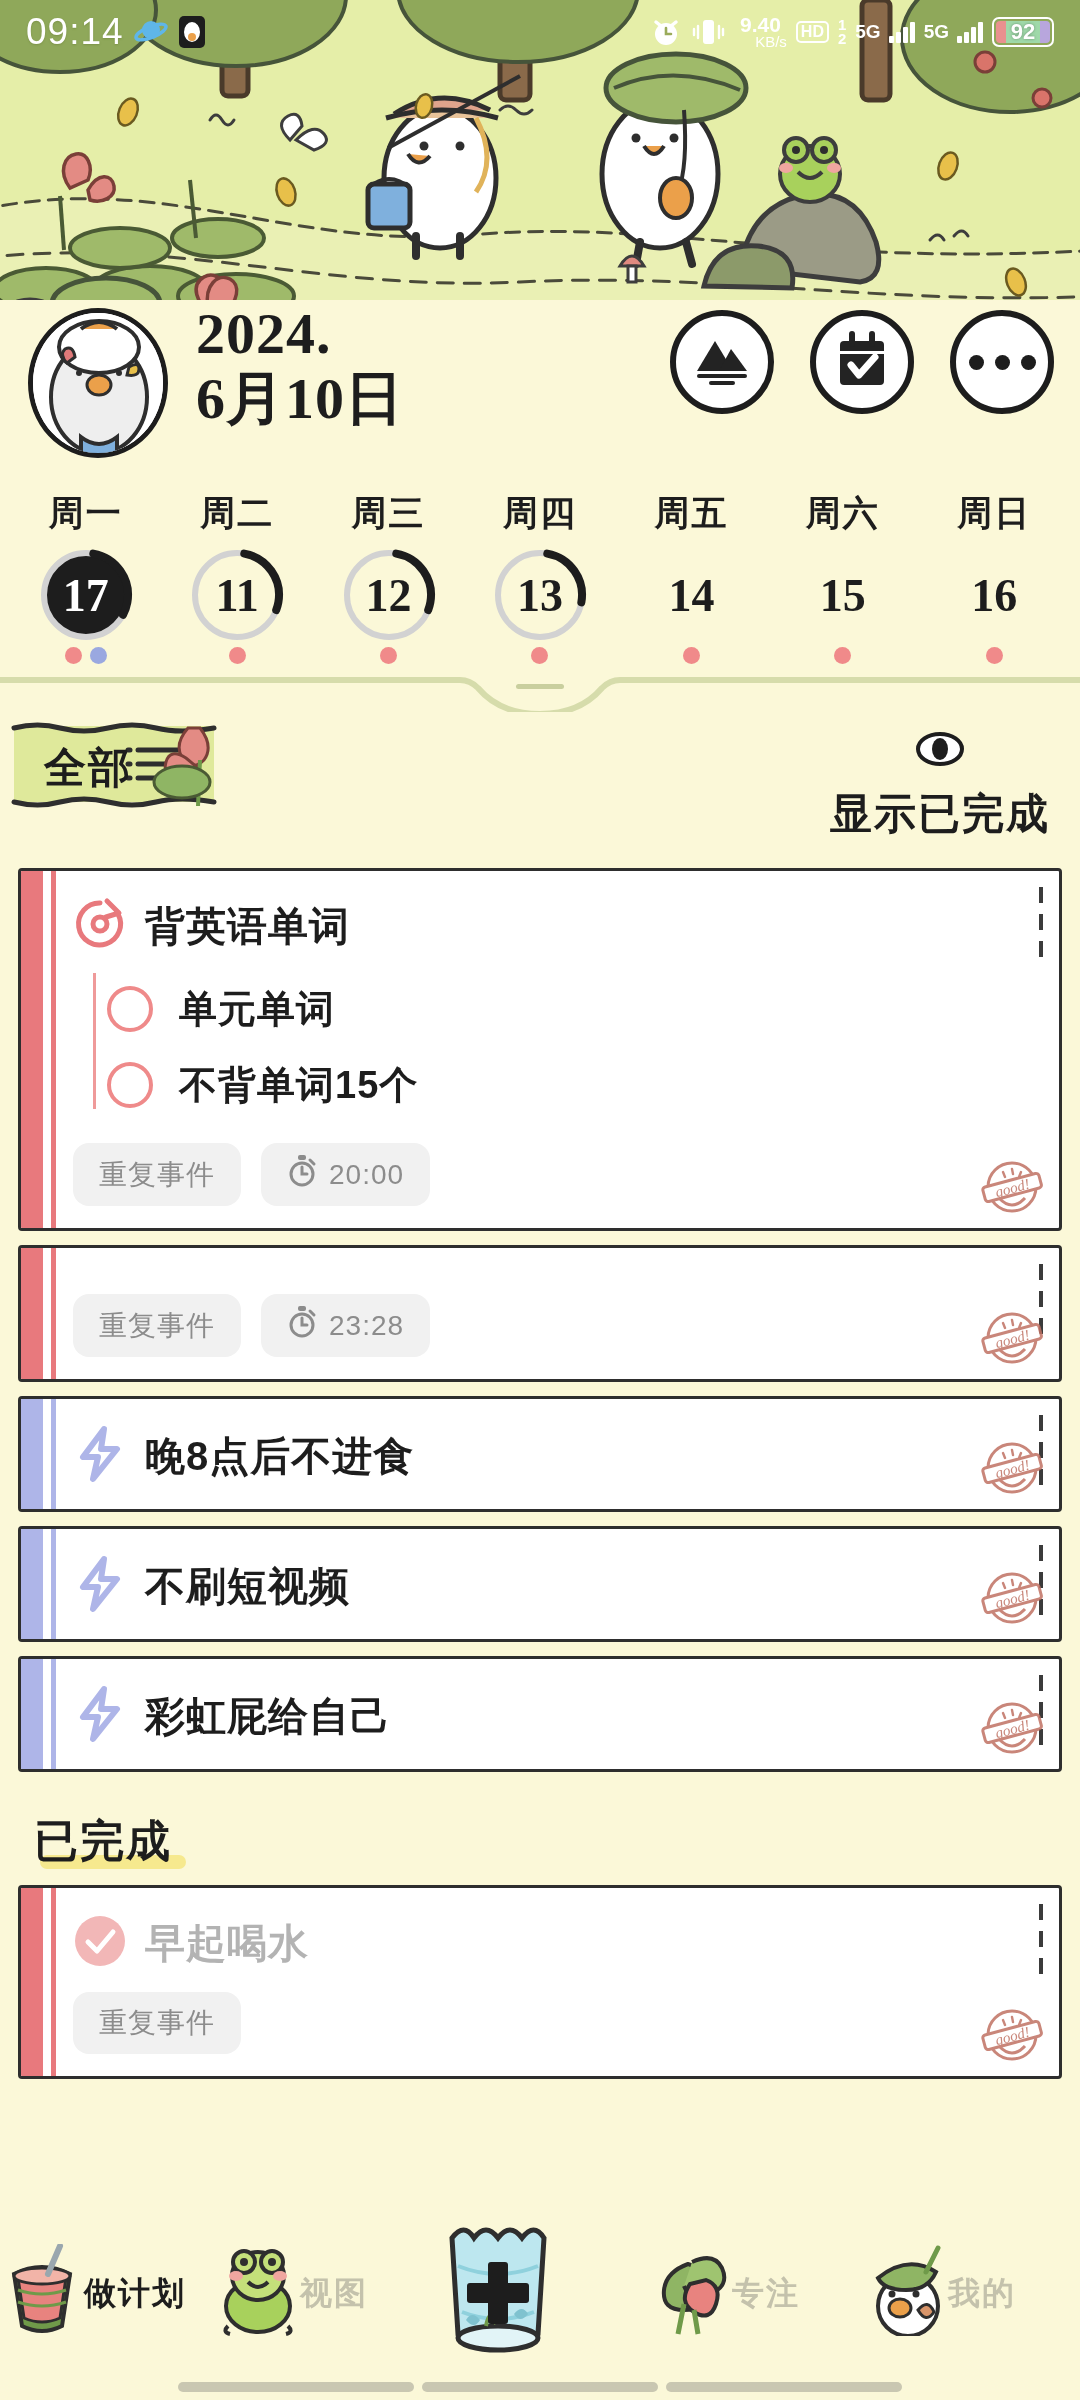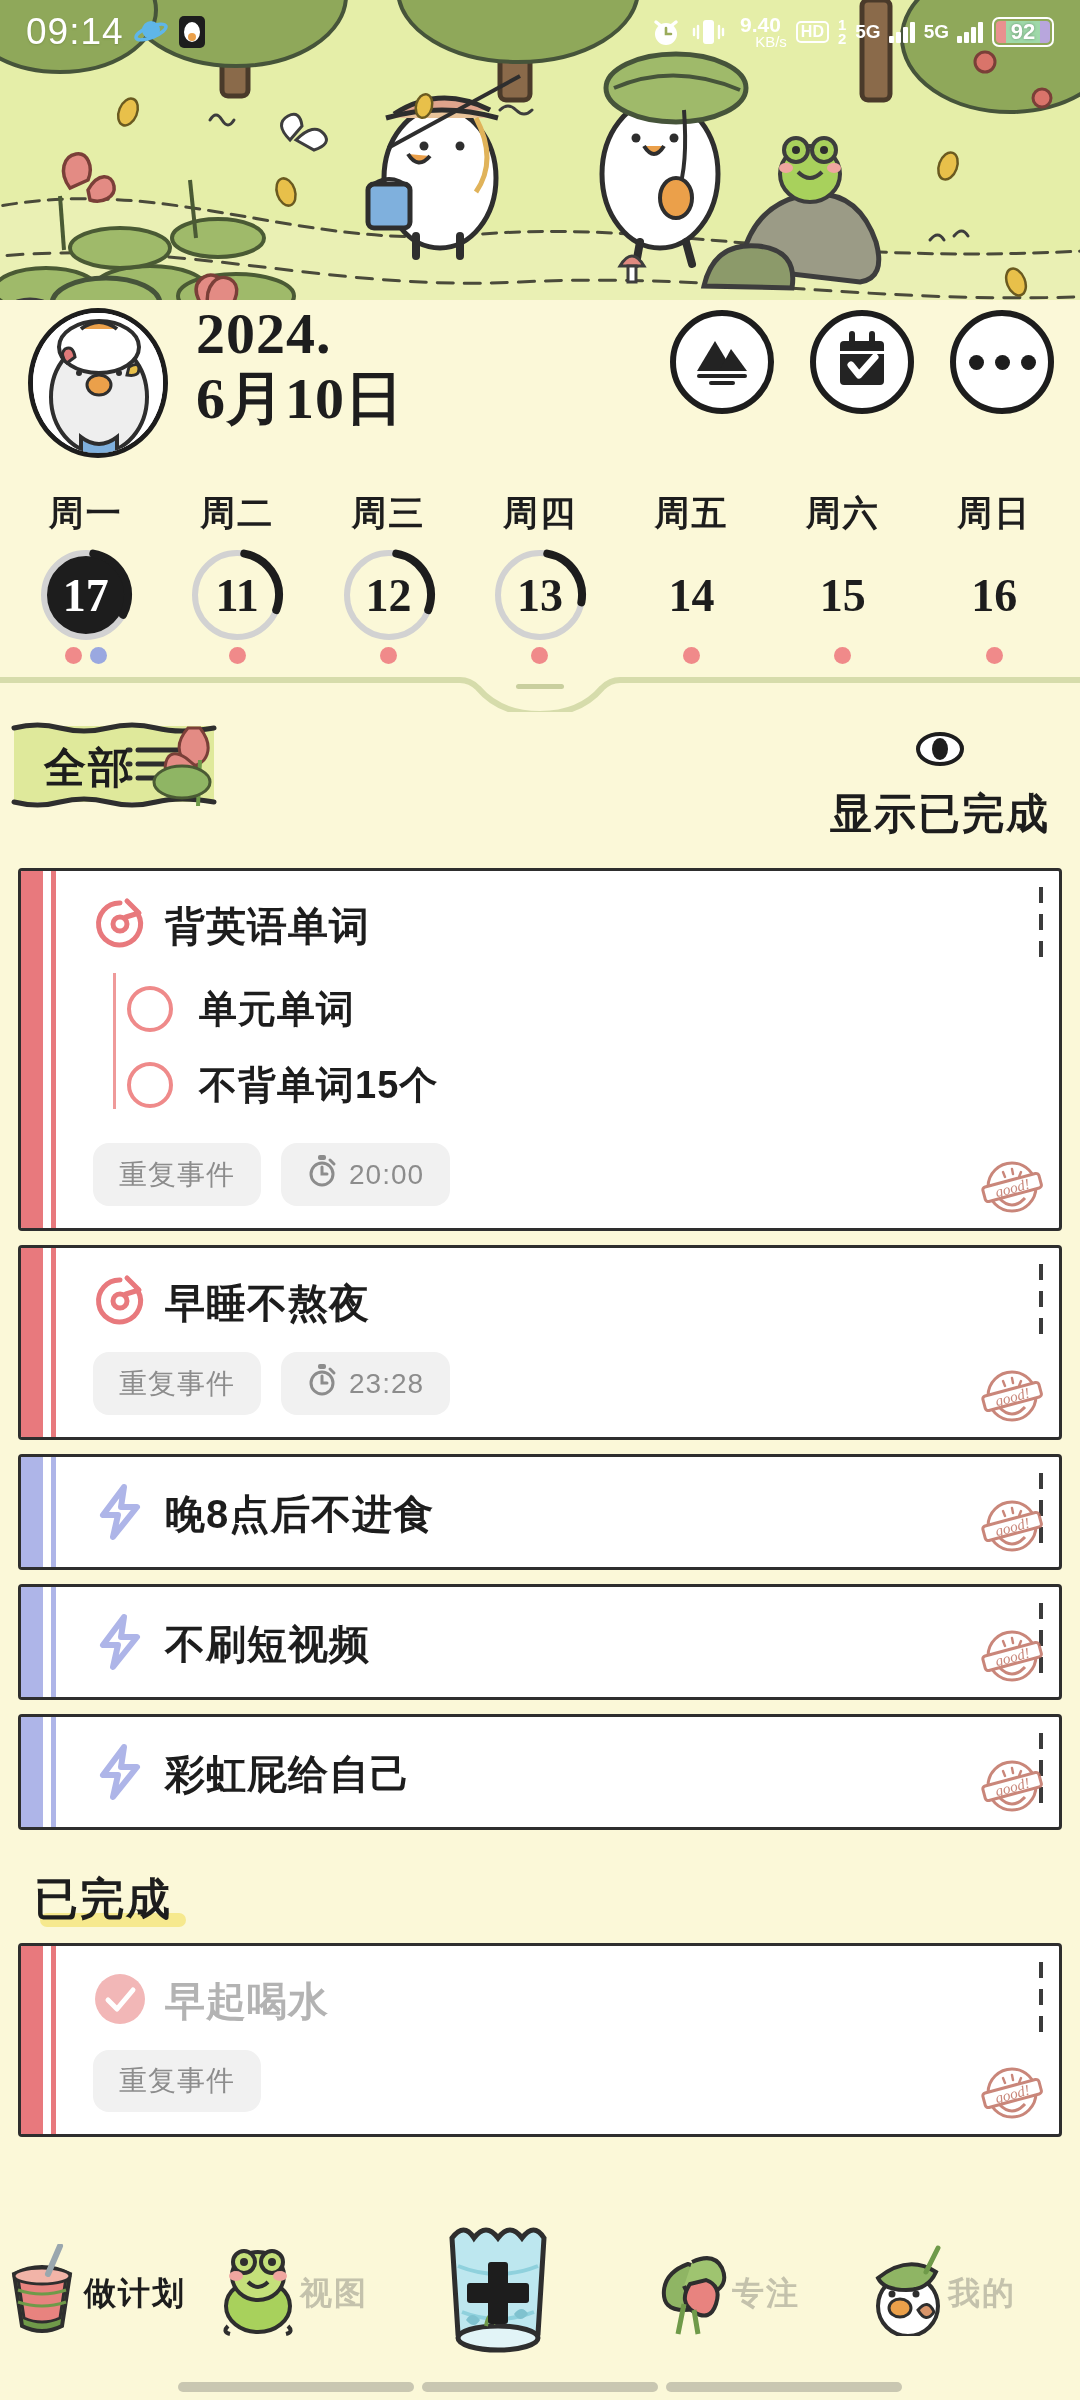--- a/index.html
+++ b/index.html
@@ -119,21 +119,21 @@
   .list { position: absolute; left: 0; top: 868px; width: 1080px; }
   .card {
     position: relative; margin: 0 18px 14px 18px; background: #fff;
     border: 3px solid #2e2e2e; border-radius: 4px; overflow: hidden;
   }
   .card .stripe { position: absolute; left: 0; top: 0; bottom: 0; width: 22px; }
   .card .hair { position: absolute; left: 30px; top: 0; bottom: 0; width: 5px; }
   .card .notch { position: absolute; right: 16px; top: 16px; height: 74px; width: 4px;
     background: repeating-linear-gradient(#3b3b3b 0 16px, transparent 16px 27px); }
   .card .stamp { position: absolute; right: 14px; bottom: 8px; width: 66px; height: 66px; opacity: .85;}
-  .card .body { padding: 26px 0 22px 52px; position: relative; margin-left: 20px; }
+  .card .body { padding: 26px 0 22px 52px; position: relative; }
 
   .trow { display: flex; align-items: center; gap: 18px; }
   .ttitle { font-size: 40px; font-weight: 700; color: #1d1d1d; letter-spacing: 1px; }
   .ttitle.done { color: #b3b3b3; }
 
   .subs { position: relative; margin: 16px 0 0 0; padding-left: 34px; }
   .subline { position: absolute; left: 20px; top: 2px; bottom: 14px; width: 3px; background: #ef9a9a; }
   .sub { display: flex; align-items: center; gap: 26px; height: 76px; }
   .subcircle { width: 46px; height: 46px; border-radius: 50%; border: 4px solid #ef8a8a; flex: none;}
   .subtxt { font-size: 38px; font-weight: 700; color: #1d1d1d; letter-spacing: 1px;}
@@ -608,28 +608,20 @@
       <span class="hair" style="background:#e8797d"></span>
       <span class="notch"></span>
       <span class="stamp"><svg viewBox="0 0 66 66" width="66" height="66">
     <circle cx="33" cy="33" r="24" fill="none" stroke="#c07263" stroke-width="3"></circle>
     <rect x="4" y="26" width="58" height="15" rx="3" fill="#fff" stroke="#c07263" stroke-width="3" transform="rotate(-15 33 33)"></rect>
     <text x="33" y="39" font-size="15" font-family="Liberation Serif, serif" font-style="italic" fill="#c07263" text-anchor="middle" transform="rotate(-15 33 33)">good!</text>
     <path d="M20 44 q13 14 26 0" fill="none" stroke="#c07263" stroke-width="3"></path>
     <path d="M24 18 l2 5 M33 15 l1 5 M42 18 l-2 5" stroke="#c07263" stroke-width="2.4" stroke-linecap="round"></path>
   </svg></span>
       <div class="body">
-        <div class="trow">
-          <span><svg width="54" height="54" viewBox="0 0 54 54">
-              <path d="M27 6 A21 21 0 1 0 45 17" fill="none" stroke="#e8797d" stroke-width="5" stroke-linecap="round"></path>
-              <path d="M34 4 L46 16 L33 20" fill="none" stroke="#e8797d" stroke-width="5" stroke-linecap="round" stroke-linejoin="round"></path>
-              <circle cx="27" cy="27" r="7" fill="none" stroke="#e8797d" stroke-width="5"></circle>
-            </svg></span>
-          <span class="ttitle ">早睡不熬夜</span>
-        </div>
         <div class="chips">
          <div class="chip">
 
               <span>重复事件</span>
             </div>
           <div class="chip">
               <span><svg width="30" height="32" viewBox="0 0 30 32">
                 <circle cx="15" cy="19" r="11" fill="none" stroke="#8c8c8c" stroke-width="3"></circle>
                 <path d="M15 12 V19 H20" fill="none" stroke="#8c8c8c" stroke-width="3" stroke-linecap="round"></path>
                 <rect x="11" y="0" width="8" height="5" rx="2" fill="#8c8c8c"></rect>

